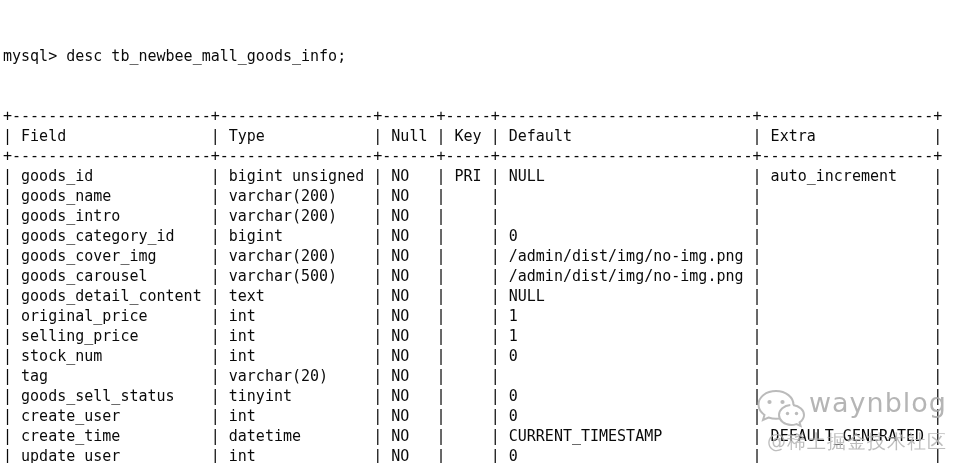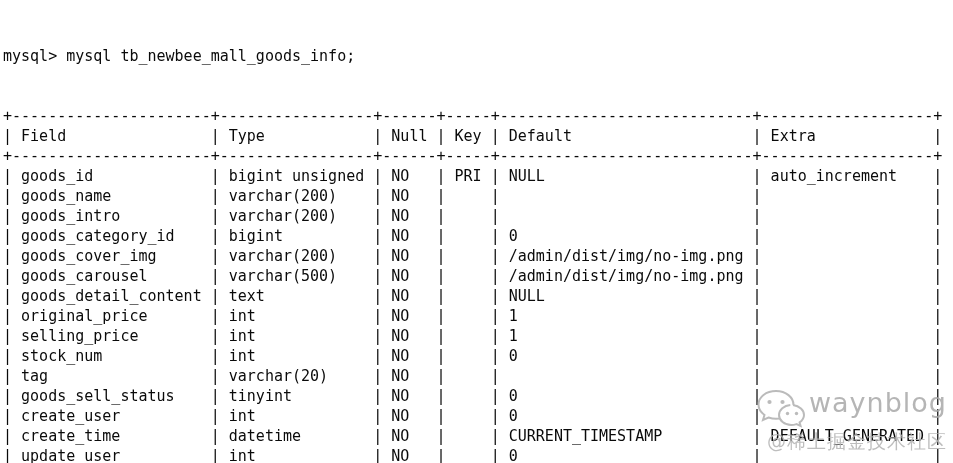--- a/index.html
+++ b/index.html
@@ -53,21 +53,21 @@
     letter-spacing: 1px;
     color: #b3b3b3;
     margin-top: -2px;
   }
   .wm-icon svg { display: block; }
 </style>
 </head>
 <body>
 
 <div class="terminal">
-  <div class="line"><span>mysql&gt; </span><span>mysql tb_newbee_mall_goods_info;</span></div>
+  <div class="line"><span>mysql&gt; </span><span>desc tb_newbee_mall_goods_info;</span></div>
   <div id="table-output"><div class="line">+----------------------+-----------------+------+-----+----------------------------+-------------------+</div><div class="line">| Field                | Type            | Null | Key | Default                    | Extra             |</div><div class="line">+----------------------+-----------------+------+-----+----------------------------+-------------------+</div><div class="line">| goods_id             | bigint unsigned | NO   | PRI | NULL                       | auto_increment    |</div><div class="line">| goods_name           | varchar(200)    | NO   |     |                            |                   |</div><div class="line">| goods_intro          | varchar(200)    | NO   |     |                            |                   |</div><div class="line">| goods_category_id    | bigint          | NO   |     | 0                          |                   |</div><div class="line">| goods_cover_img      | varchar(200)    | NO   |     | /admin/dist/img/no-img.png |                   |</div><div class="line">| goods_carousel       | varchar(500)    | NO   |     | /admin/dist/img/no-img.png |                   |</div><div class="line">| goods_detail_content | text            | NO   |     | NULL                       |                   |</div><div class="line">| original_price       | int             | NO   |     | 1                          |                   |</div><div class="line">| selling_price        | int             | NO   |     | 1                          |                   |</div><div class="line">| stock_num            | int             | NO   |     | 0                          |                   |</div><div class="line">| tag                  | varchar(20)     | NO   |     |                            |                   |</div><div class="line">| goods_sell_status    | tinyint         | NO   |     | 0                          |                   |</div><div class="line">| create_user          | int             | NO   |     | 0                          |                   |</div><div class="line">| create_time          | datetime        | NO   |     | CURRENT_TIMESTAMP          | DEFAULT_GENERATED |</div><div class="line">| update_user          | int             | NO   |     | 0                          |                   |</div></div>
   
 </div>
 
 <div class="watermark">
   <div class="wm-row1">
     <span class="wm-icon">
       <svg width="52" height="44" viewBox="0 0 52 44">
         <g fill="none" stroke="#b0b0b0" stroke-width="2">
           <path d="M21 4 C11 4 3.5 10 3.5 17.5 C3.5 22 6 25.5 9.5 28 L8 33 L13.5 30.5 C15.8 31.3 18.3 31.8 21 31.8 C31 31.8 38.5 25.5 38.5 17.9 C38.5 10.3 31 4 21 4 Z" fill="#ffffff"></path>

